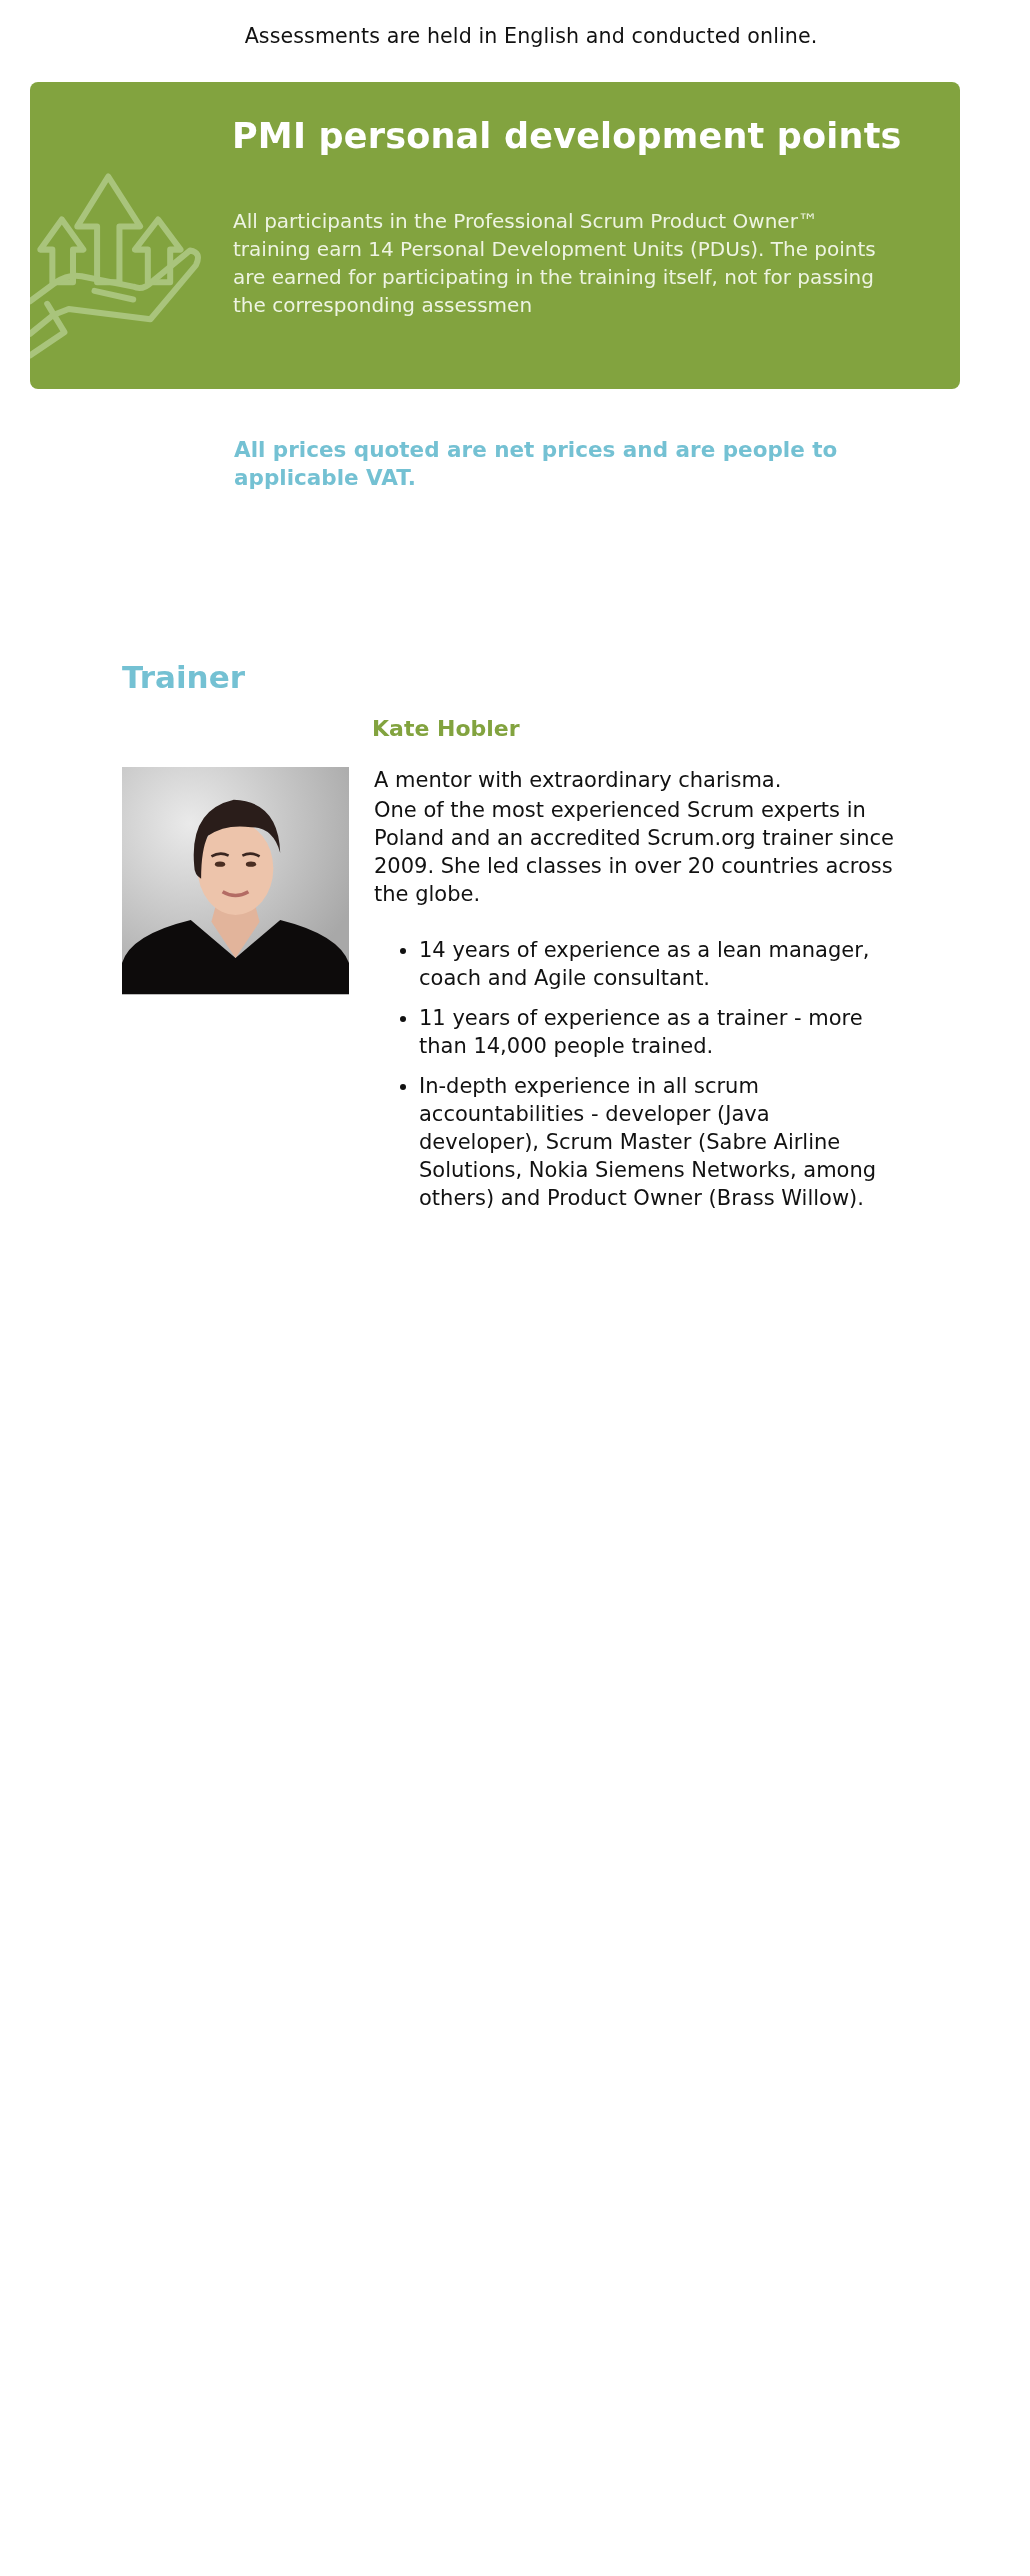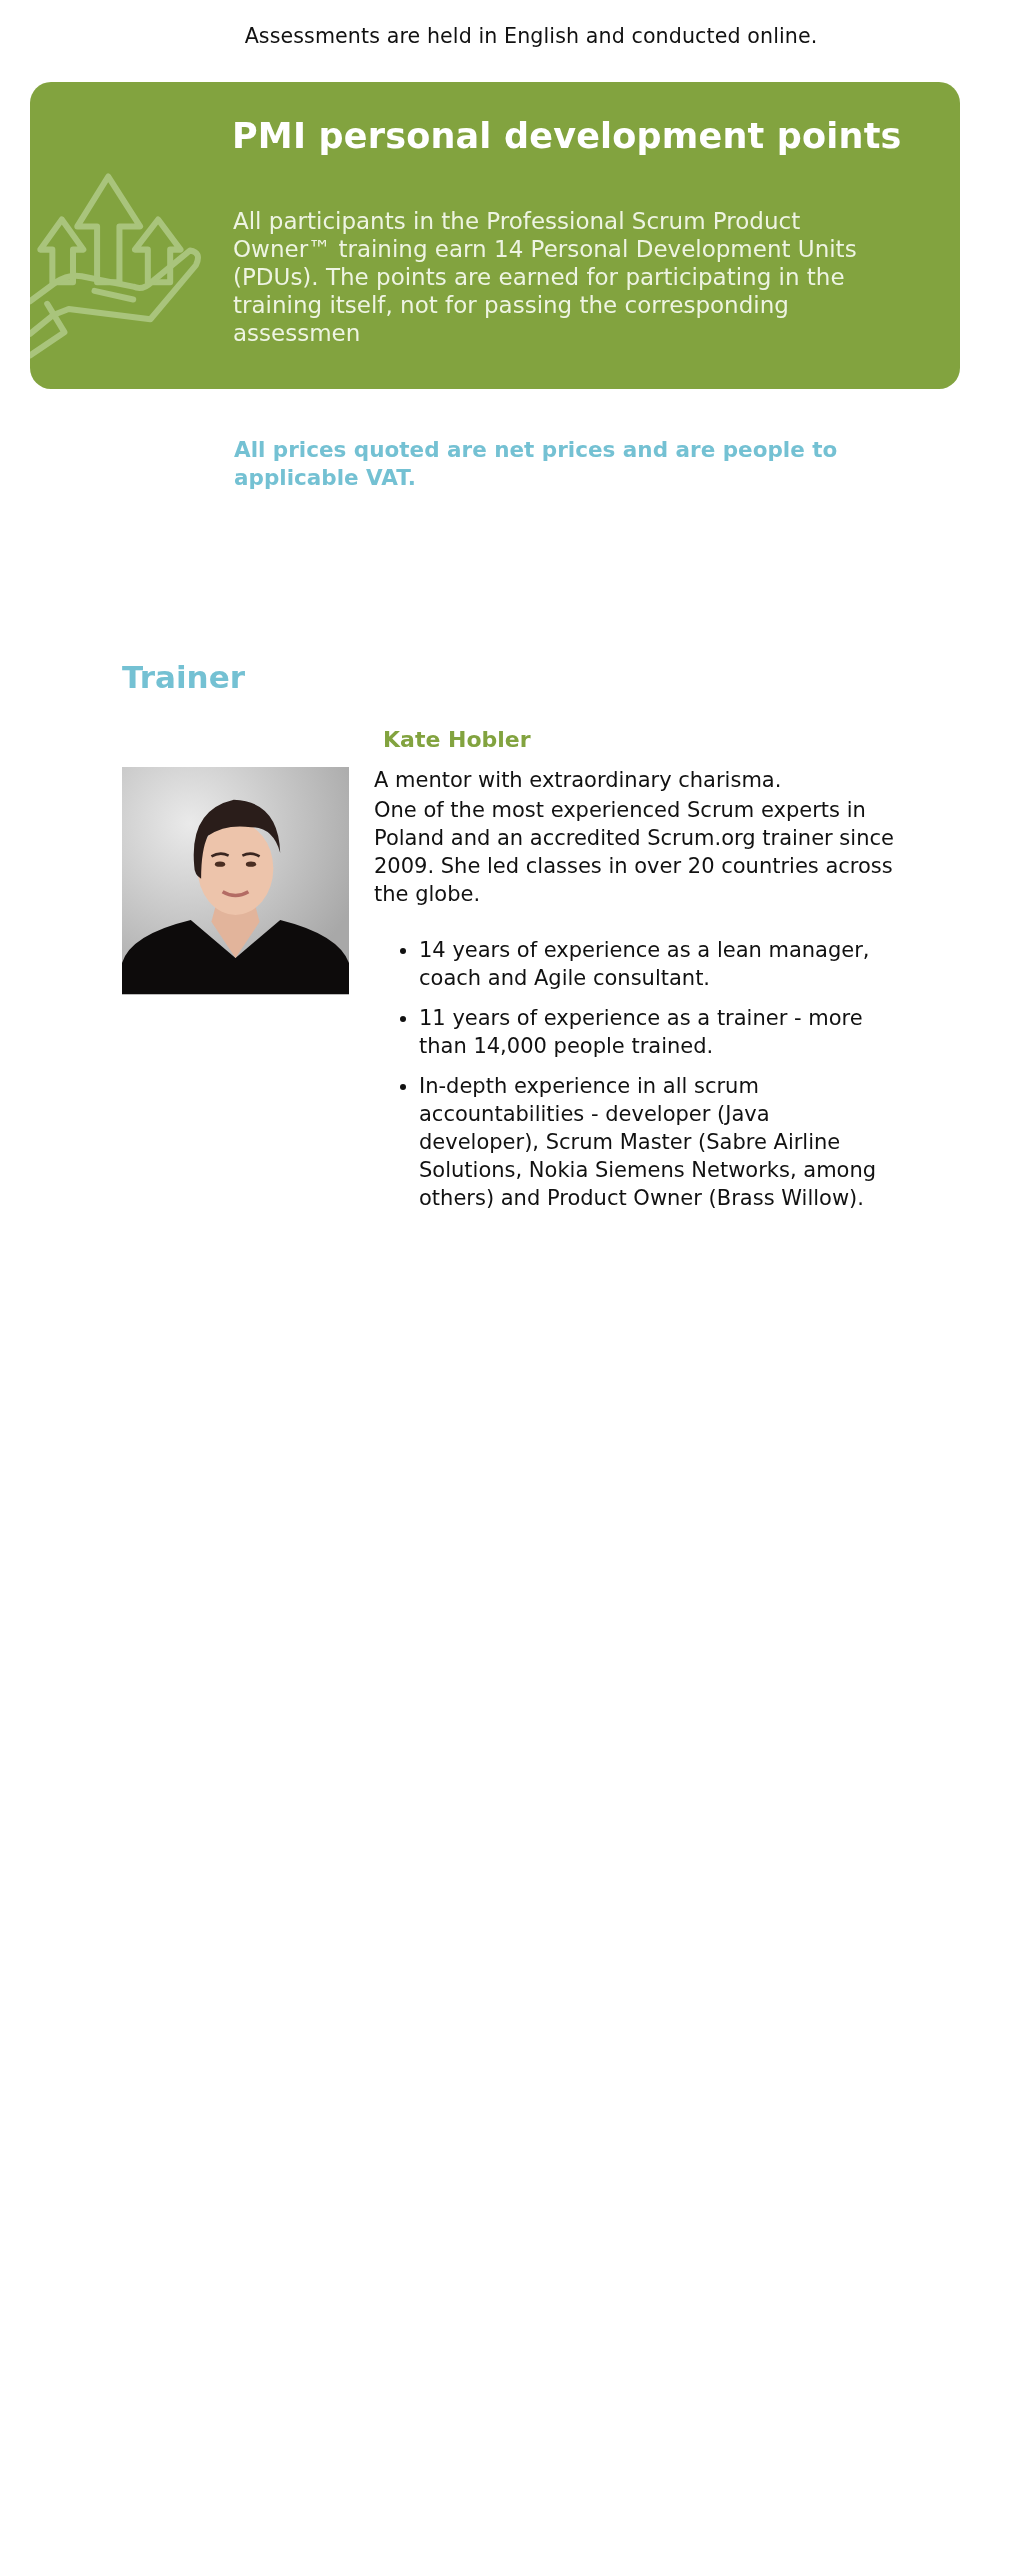--- a/index.html
+++ b/index.html
@@ -6,29 +6,29 @@
   body {
     width:1030px; height:2576px; position:relative; overflow:hidden;
     font-family:"DejaVu Sans", sans-serif; color:#111;
   }
   .assess-note {
     position:absolute; left:0; top:24px; width:1030px; text-align:center;
     font-size:20.6px; color:#111; letter-spacing:0.1px;padding-left:16px;
   }
   .banner {
     position:absolute; left:30px; top:82px; width:930px; height:307px;
-    background:#82a33f; border-radius:21px; overflow:hidden;
+    background:#82a33f; border-radius:8px; overflow:hidden;
   }
   .banner-icon { position:absolute; left:0; top:67px; width:172px; height:215px; }
   .banner-title {
     position:absolute; left:202px; top:34px; font-size:35px; font-weight:bold; color:#ffffff;
     letter-spacing:0.2px;
   }
   .banner-text {
-    position:absolute; left:203px; top:125px; width:653px; font-size:23px; line-height:28px;
+    position:absolute; left:203px; top:125px; width:653px; font-size:20px; line-height:28px;
     color:#eef4e2;
   }
   .notes {
     position:absolute; left:234px; top:436px; width:687px;
     color:#74c1d3; font-weight:bold; font-size:21.5px; line-height:28px;
   }
   .notes p { margin:0 0 28px 0; }
   .trainer-heading {
     position:absolute; left:122px; top:659px; font-size:31px; font-weight:bold; color:#74c1d3;
   }
@@ -67,21 +67,21 @@
   </svg>
   <h1 class="banner-title" style="margin:0;">PMI personal development points</h1>
   <p class="banner-text" style="margin:0;">All participants in the Professional Scrum Product Owner™ training earn 14 Personal Development Units (PDUs). The points are earned for participating in the training itself, not for passing the corresponding assessmen</p>
 </section>
 
 <div class="notes">
   <p>All prices quoted are net prices and are people to applicable VAT.</p>
 </div>
 
 <h2 class="trainer-heading" style="margin:0;">Trainer</h2>
-<h3 class="trainer-name" style="margin:11px;">Kate Hobler</h3>
+<h3 class="trainer-name" style="margin:0;">Kate Hobler</h3>
 
 <div class="photo" aria-label="Portrait of Kate Hobler">
   <svg width="227" height="227" viewBox="0 0 264 264">
     <defs>
       <radialGradient id="bg" cx="30%" cy="25%" r="80%">
         <stop offset="0%" stop-color="#eaeaea"></stop>
         <stop offset="100%" stop-color="#a8a8a8"></stop>
       </radialGradient>
     </defs>
     <rect width="264" height="264" fill="url(#bg)"></rect>

